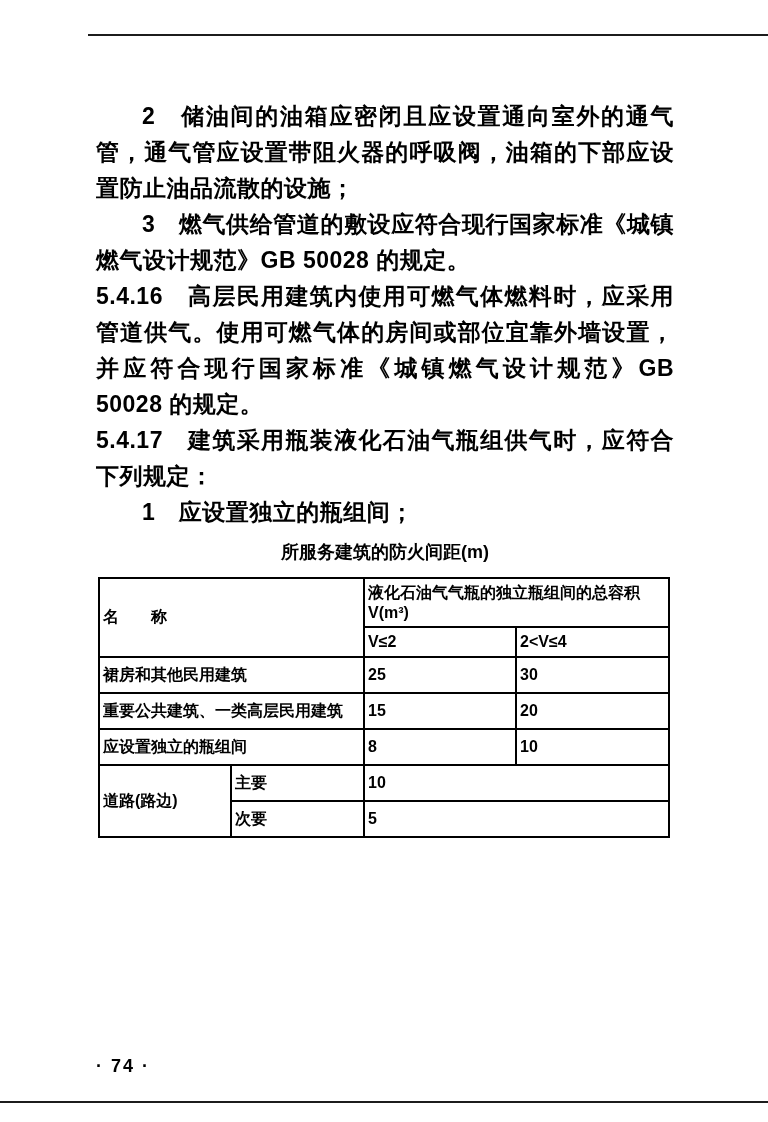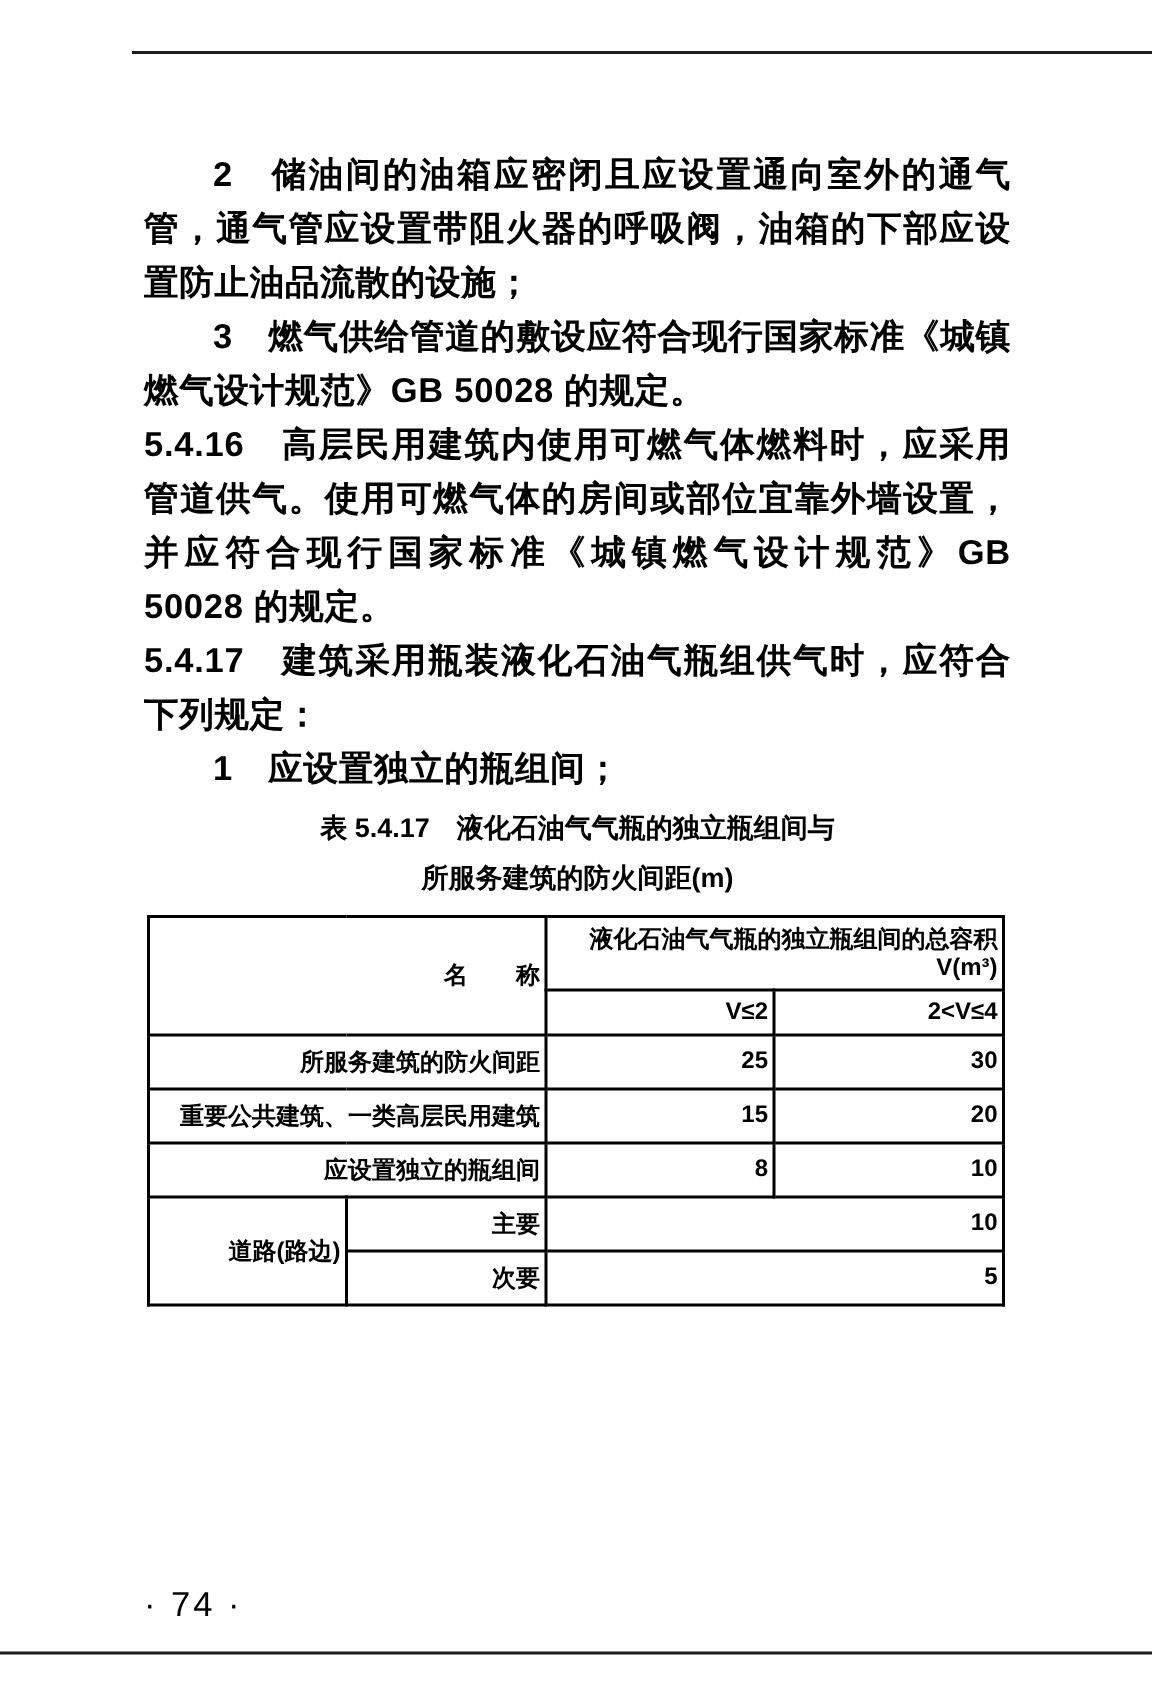--- a/index.html
+++ b/index.html
@@ -50,76 +50,75 @@
   table.spec {
     border-collapse: collapse;
     table-layout: fixed;
     width: 570px;
     margin: 8px 0 0 2px;
   }
   table.spec td {
     border: 2px solid #000;
     font-weight: bold;
     font-size: 16px;
-    text-align: right;
+    text-align: left;
     vertical-align: middle;
     padding: 4px 3px;
     color: #000;
   }
   td.th-volume { font-size: 13.5px; height: 36px; }
   td.th-sub { height: 30px; }
   tr.data-row td { height: 36px; }
 
   .page-number {
     position: absolute;
     left: 96px; top: 1056px;
-    font-size: 23px;
-    font-weight: normal;
+    font-size: 18px;
+    font-weight: bold;
     color: #000;
     letter-spacing: 2px;
   }
 </style>
 </head>
 <body>
 
 <div class="page">
 
   <div class="scan-border-top"></div>
 
   <div class="content">
 
     <p class="body item">2　储油间的油箱应密闭且应设置通向室外的通气管，通气管应设置带阻火器的呼吸阀，油箱的下部应设置防止油品流散的设施；</p>
     <p class="body item">3　燃气供给管道的敷设应符合现行国家标准《城镇燃气设计规范》GB 50028 的规定。</p>
     <p class="body clause">5.4.16　高层民用建筑内使用可燃气体燃料时，应采用管道供气。使用可燃气体的房间或部位宜靠外墙设置，并应符合现行国家标准《城镇燃气设计规范》GB 50028 的规定。</p>
     <p class="body clause">5.4.17　建筑采用瓶装液化石油气瓶组供气时，应符合下列规定：</p>
     <p class="body item">1　应设置独立的瓶组间；</p>
 
     <div class="table-title">
-      <div>表 5.4.17　液化石油气气瓶的独立瓶组间与</div>
       <div>所服务建筑的防火间距(m)</div>
     </div>
 
     <table class="spec">
       <colgroup>
         <col style="width:132px">
         <col style="width:133px">
         <col style="width:152px">
         <col style="width:153px">
       </colgroup>
       <tbody>
         <tr>
           <td colspan="2" rowspan="2">名　　称</td>
           <td colspan="2" class="th-volume">液化石油气气瓶的独立瓶组间的总容积 V(m³)</td>
         </tr>
         <tr>
           <td class="th-sub">V≤2</td>
           <td class="th-sub">2&lt;V≤4</td>
         </tr>
         <tr class="data-row">
-          <td colspan="2">所服务建筑的防火间距</td>
+          <td colspan="2">裙房和其他民用建筑</td>
           <td>25</td>
           <td>30</td>
         </tr>
         <tr class="data-row">
           <td colspan="2">重要公共建筑、一类高层民用建筑</td>
           <td>15</td>
           <td>20</td>
         </tr>
         <tr class="data-row">
           <td colspan="2">应设置独立的瓶组间</td>

